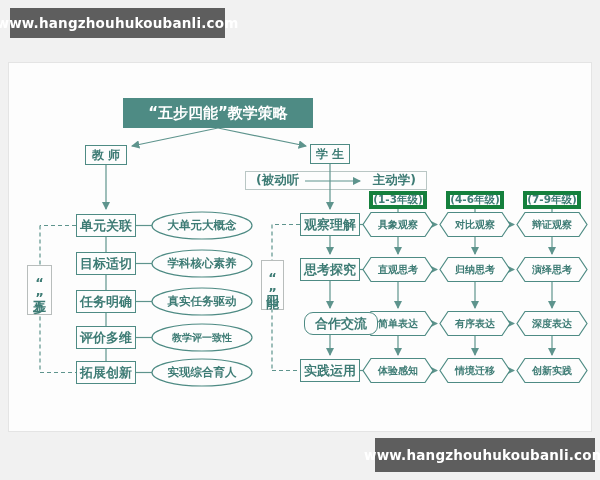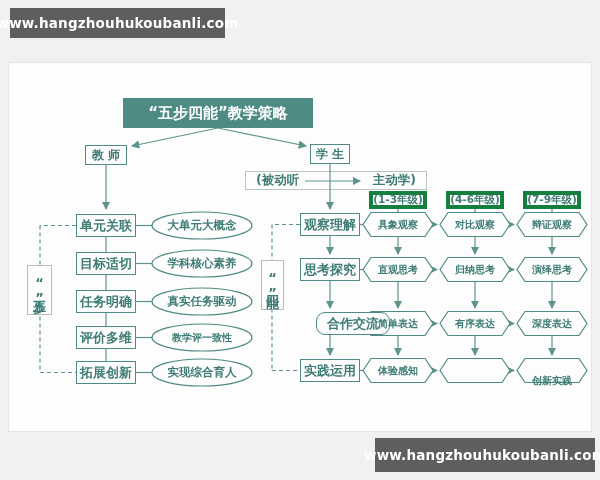--- a/index.html
+++ b/index.html
@@ -150,34 +150,35 @@
   <div class="abs box" style="left:76px;top:361px;width:60px;height:23px;">拓展创新</div>
 
   <div class="abs label" style="left:152px;top:212.5px;width:100px;height:26px;font-size:11.5px;">大单元大概念</div>
   <div class="abs label" style="left:152px;top:250.5px;width:100px;height:26px;font-size:11.5px;">学科核心素养</div>
   <div class="abs label" style="left:152px;top:288.5px;width:100px;height:26px;font-size:11.5px;">真实任务驱动</div>
   <div class="abs label" style="left:152px;top:324.5px;width:100px;height:26px;font-size:10px;">教学评一致性</div>
   <div class="abs label" style="left:152px;top:359.5px;width:100px;height:26px;font-size:11.5px;">实现综合育人</div>
 
   <div class="abs box" style="left:300px;top:213px;width:60px;height:23px;">观察理解</div>
   <div class="abs box" style="left:300px;top:258px;width:60px;height:23px;">思考探究</div>
-  <div class="abs box" style="left:316px;top:312px;width:74px;height:23px;border-radius:9px;">合作交流</div>
+  <div class="abs box" style="left:304px;top:312px;width:74px;height:23px;border-radius:9px;">合作交流</div>
   <div class="abs box" style="left:300px;top:359px;width:60px;height:23px;">实践运用</div>
 
   <div class="abs label" style="left:363px;top:212.5px;width:70px;height:24px;">具象观察</div>
   <div class="abs label" style="left:440px;top:212.5px;width:70px;height:24px;">对比观察</div>
   <div class="abs label" style="left:517px;top:212.5px;width:70px;height:24px;">辩证观察</div>
   <div class="abs label" style="left:363px;top:257.5px;width:70px;height:24px;">直观思考</div>
   <div class="abs label" style="left:440px;top:257.5px;width:70px;height:24px;">归纳思考</div>
   <div class="abs label" style="left:517px;top:257.5px;width:70px;height:24px;">演绎思考</div>
   <div class="abs label" style="left:363px;top:311.5px;width:70px;height:24px;">简单表达</div>
   <div class="abs label" style="left:440px;top:311.5px;width:70px;height:24px;">有序表达</div>
   <div class="abs label" style="left:517px;top:311.5px;width:70px;height:24px;">深度表达</div>
   <div class="abs label" style="left:363px;top:358.5px;width:70px;height:24px;">体验感知</div>
-  <div class="abs label" style="left:517px;top:358.5px;width:70px;height:24px;margin-top:10px;">创新实践</div>
+  <div class="abs label" style="left:440px;top:358.5px;width:70px;height:24px;">情境迁移</div>
+  <div class="abs label" style="left:517px;top:358.5px;width:70px;height:24px;">创新实践</div>
 
   <div class="abs bracket" style="left:27px;top:265px;width:25px;height:50px;">“五步”</div>
   <div class="abs bracket" style="left:261px;top:260px;width:23px;height:50px;">“四能”</div>
 
   <svg class="layer top" width="600" height="480" viewBox="0 0 600 480">
     <line x1="106" y1="165" x2="106" y2="209" stroke="#5e948d" stroke-width="1.2" marker-end="url(#arr)"></line>
     <line x1="330" y1="164" x2="330" y2="209" stroke="#5e948d" stroke-width="1.2" marker-end="url(#arr)"></line>
   </svg>
 
   <div class="abs banner" style="left:375px;top:438px;width:220px;height:34px;">www.hangzhouhukoubanli.com</div>

